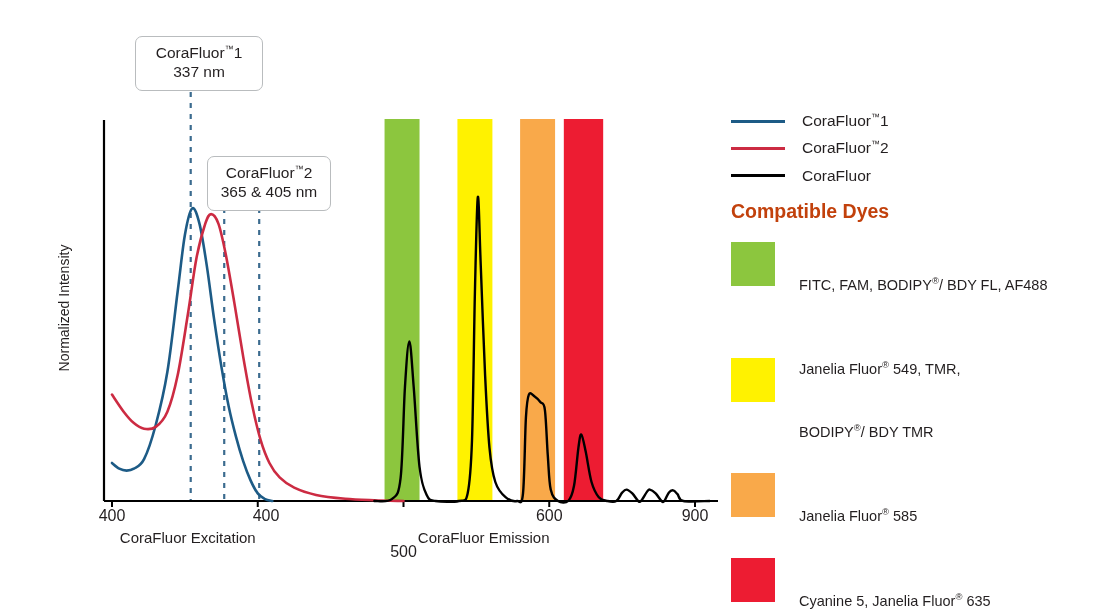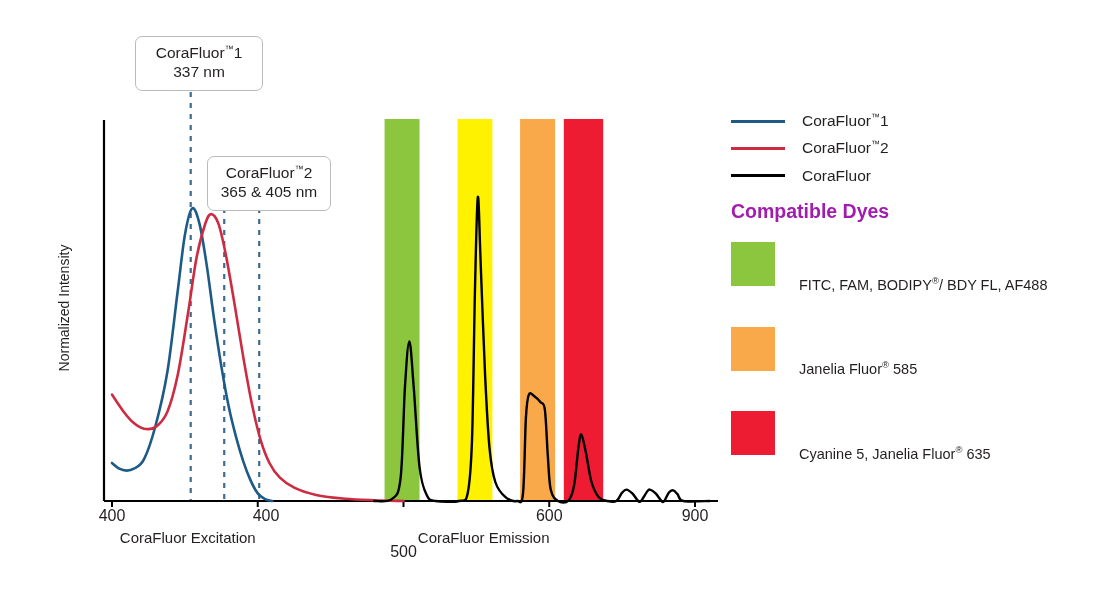--- a/index.html
+++ b/index.html
@@ -38,21 +38,21 @@
   }
 
   
   #legend{position:absolute;left:731px;top:108px;width:360px;}
   .lrow{display:flex;align-items:center;height:27px;}
   .lswatch{width:54px;height:3px;flex:0 0 54px;}
   .ltext{margin-left:17px;font-size:15.5px;color:#231f20;white-space:nowrap;}
 
   #dyes-title{
     position:absolute;left:731px;top:200px;
-    font-size:19.5px;font-weight:bold;color:#a21caf;
+    font-size:19.5px;font-weight:bold;color:#c2410c;
   }
   #dyes{position:absolute;left:731px;top:233px;width:370px;}
   .drow{display:flex;align-items:center;margin-bottom:22px;}
   .dswatch{width:44px;height:44px;flex:0 0 44px;}
   .dtext{margin-left:24px;font-size:14.5px;color:#231f20;line-height:1.35;}
   .dtext span{display:block;white-space:nowrap;margin-top:42px;}
   sup.reg{font-size:9.5px;vertical-align:super;}
 </style>
 </head>
 <body>
@@ -119,20 +119,27 @@
     </div>
   <div id="dyes-title">Compatible Dyes</div>
   <div id="dyes">
       <div class="drow">
         <div class="dswatch" style="background: rgb(140, 198, 62);"></div>
         <div class="dtext">
           <span>FITC, FAM, BODIPY<sup class="reg">®</sup>/ BDY FL, AF488</span>
         </div>
       </div>
       <div class="drow">
+        <div class="dswatch" style="background: rgb(255, 242, 0);"></div>
+        <div class="dtext">
+          <span>Janelia Fluor<sup class="reg">®</sup> 549, TMR,</span>
+          <span>BODIPY<sup class="reg">®</sup>/ BDY TMR</span>
+        </div>
+      </div>
+      <div class="drow">
         <div class="dswatch" style="background: rgb(249, 169, 74);"></div>
         <div class="dtext">
           <span>Janelia Fluor<sup class="reg">®</sup> 585</span>
         </div>
       </div>
       <div class="drow">
         <div class="dswatch" style="background: rgb(237, 28, 50);"></div>
         <div class="dtext">
           <span>Cyanine 5, Janelia Fluor<sup class="reg">®</sup> 635</span>
         </div>

